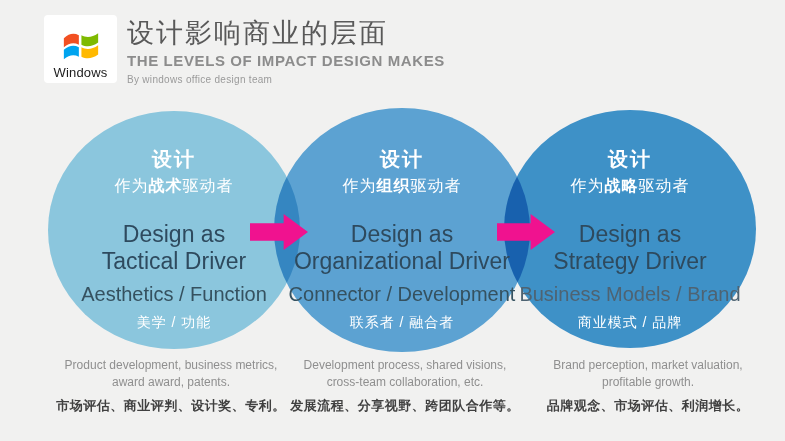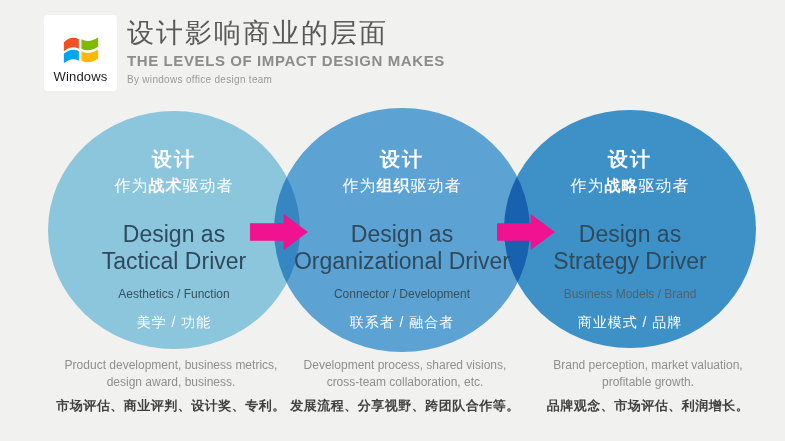--- a/index.html
+++ b/index.html
@@ -2,21 +2,21 @@
 <html><head>
 <meta charset="utf-8">
 <style>
   * { margin: 0; padding: 0; box-sizing: border-box; }
   html,body { width: 785px; height: 441px; }
   body { font-family: "Liberation Sans", "DejaVu Sans", sans-serif; }
   .slide { position: relative; width: 785px; height: 441px; background: #f1f1f0; overflow: hidden; }
 
   
   .header { position: absolute; left: 44px; top: 15px; display: flex; align-items: flex-start; }
-  .logo-card { width: 73px; height: 76px; background: #ffffff; border-radius: 4px;
+  .logo-card { width: 73px; height: 68px; background: #ffffff; border-radius: 4px;
                display: flex; flex-direction: column; align-items: center; justify-content: center; padding-top: 10px; }
   .logo-card svg { width: 46px; height: 36px; display: block; }
   .logo-label { font-size: 13px; color: #1c1c1c; margin-top: 1px; letter-spacing: 0.2px; }
   .titles { margin-left: 10px; padding-top: 3px; }
   .title-zh { font-size: 27px; font-weight: 400; color: #595959; letter-spacing: 2px; line-height: 1.15; }
   .title-en { font-size: 15px; font-weight: 700; color: #8c8c8c; letter-spacing: 0.6px; margin-top: 3px; }
   .byline   { font-size: 10px; color: #9a9a9a; margin-top: 5px; letter-spacing: 0.3px; }
 
   
   .circle { position: absolute; border-radius: 50%; mix-blend-mode: multiply; }
@@ -26,21 +26,21 @@
 
   
   .stack { position: absolute; top: 147px; width: 262px; text-align: center; transform: translateX(-50%); }
   .stack.s1 { left: 174px; }
   .stack.s2 { left: 402px; }
   .stack.s3 { left: 630px; }
   .c-head   { font-size: 20px; font-weight: 700; color: #ffffff; line-height: 24px; letter-spacing: 2px; }
   .c-subhead{ font-size: 16px; color: #ffffff; line-height: 20px; margin-top: 5px; letter-spacing: 1px; }
   .c-subhead b { font-weight: 700; }
   .c-title  { font-size: 23px; color: #2e4a5e; line-height: 27px; margin-top: 25px; }
-  .c-sub-en { font-size: 12px; color: #35515f; line-height: 20px; margin-top: 9px; text-align: center; }
+  .c-sub-en { font-size: 20px; color: #35515f; line-height: 20px; margin-top: 9px; text-align: center; }
   .s3 .c-sub-en { color: #4e6372; }
   .c-sub-zh { font-size: 14px; color: #ffffff; line-height: 18px; margin-top: 9px; letter-spacing: 1px; }
 
   
   .arrow { position: absolute; top: 214px; width: 58px; height: 36px;
            clip-path: polygon(0 26%, 58% 26%, 58% 0, 100% 50%, 58% 100%, 58% 74%, 0 74%); }
   .arrow.a1 { left: 250px; }
   .arrow.a2 { left: 497px; }
 
   
@@ -98,21 +98,21 @@
 
   <div class="stack s3">
     <div class="c-head">设计</div>
     <div class="c-subhead"><span>作为</span><b>战略</b><span>驱动者</span></div>
     <div class="c-title"><span>Design as</span><br><span>Strategy Driver</span></div>
     <div class="c-sub-en">Business Models / Brand</div>
     <div class="c-sub-zh">商业模式 / 品牌</div>
   </div>
 
   <div class="caption p1">
-    <div class="cap-en"><span>Product development, business metrics,</span><br><span>design award, business.</span></div>
+    <div class="cap-en"><span>Product development, business metrics,</span><br><span>award award, patents.</span></div>
     <div class="cap-zh">市场评估、商业评判、设计奖、专利。</div>
   </div>
   <div class="caption p2">
     <div class="cap-en"><span>Development process, shared visions,</span><br><span>cross-team collaboration, etc.</span></div>
     <div class="cap-zh">发展流程、分享视野、跨团队合作等。</div>
   </div>
   <div class="caption p3">
     <div class="cap-en"><span>Brand perception, market valuation,</span><br><span>profitable growth.</span></div>
     <div class="cap-zh">品牌观念、市场评估、利润增长。</div>
   </div>

